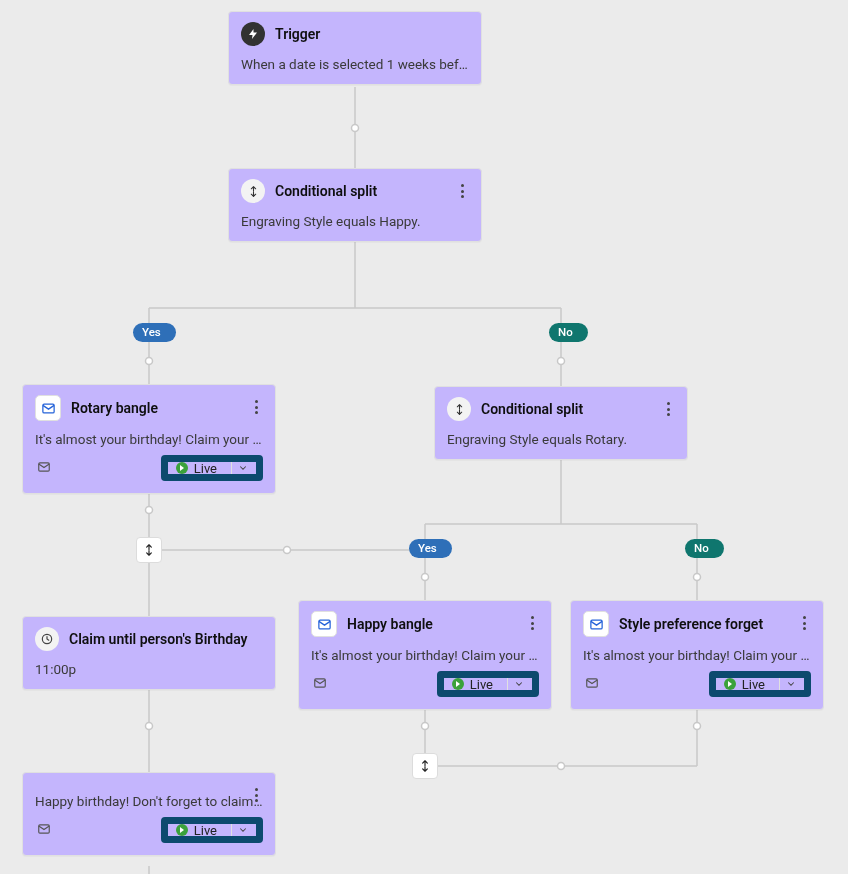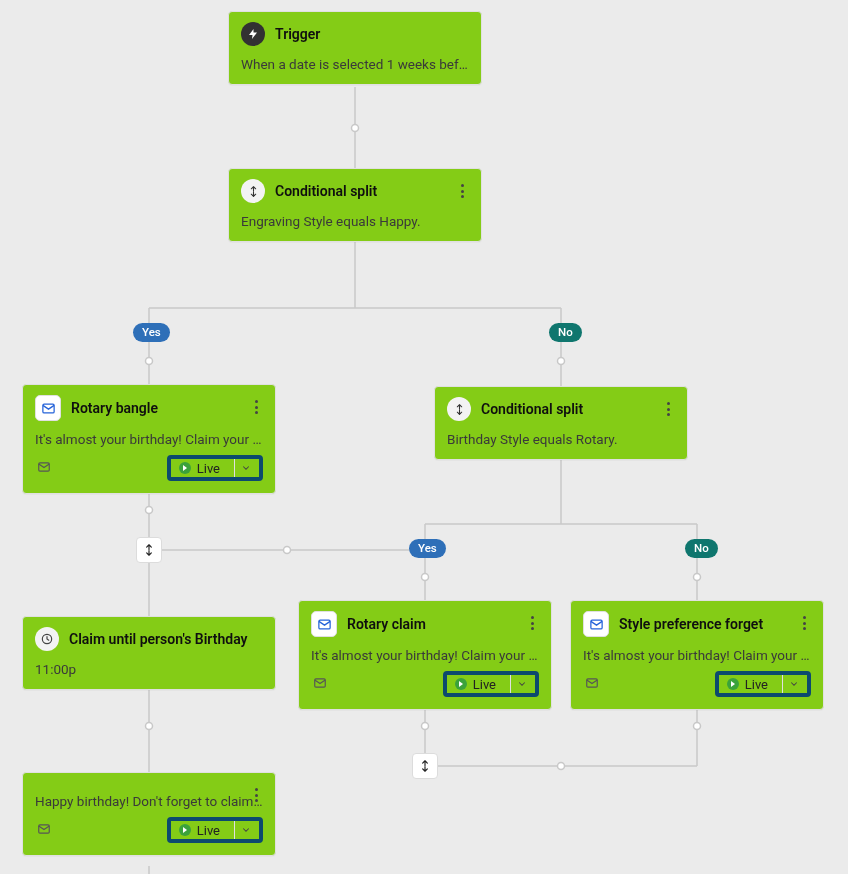--- a/index.html
+++ b/index.html
@@ -19,21 +19,21 @@
   svg.connectors {
     position: absolute;
     left: 0; top: 0;
     width: 848px;
     height: 874px;
     z-index: 0;
     pointer-events: none;
   }
   .card {
     position: absolute;
-    background: #84cc16;
+    background: #c4b5fd;
     border: 1px solid #e0e0e0;
     border-radius: 4px;
     box-shadow: 0 1px 1px rgba(0,0,0,0.03);
     padding: 10px 12px 12px 12px;
     z-index: 2;
   }
   .card-header {
     display: flex;
     align-items: center;
     gap: 10px;
@@ -95,21 +95,21 @@
   }
   .more-btn span {
     width: 3px;
     height: 3px;
     background: #444;
     border-radius: 50%;
   }
   .live-pill {
     display: flex;
     align-items: center;
-    border: 4px solid #0c4a6e;
+    border: 7px solid #0c4a6e;
     border-radius: 4px;
     height: 26px;
     overflow: hidden;
     cursor: pointer;
   }
   .live-pill .dot-wrap {
     display: flex;
     align-items: center;
     padding: 0 8px 0 8px;
     gap: 6px;
@@ -143,21 +143,21 @@
   }
   .mail-mini {
     width: 18px;
     height: 14px;
   }
   .branch-label {
     position: absolute;
     z-index: 3;
     font-size: 11.5px;
     color: #fff;
-    padding: 2px 9px 3px 9px;
+    padding: 2px 15px 3px 9px;
     border-radius: 10px;
     font-weight: 500;
   }
   .branch-label.yes { background: #2e6fb8; }
   .branch-label.no  { background: #0f766e; }
   .merge-diamond {
     position: absolute;
     width: 26px;
     height: 26px;
     background: #fff;
@@ -305,21 +305,21 @@
             <path d="M12 3 L8 7 M12 3 L16 7 M12 3 L12 11 M12 13 L12 21 M12 21 L8 17 M12 21 L16 17" stroke="#333" stroke-width="2" stroke-linecap="round" fill="none"></path>
           </svg>
       </div>
       <div class="card-title">Conditional split</div>
     </div>
     <div class="more-btn">
         <span></span>
         <span></span>
         <span></span>
       </div>
-    <div class="card-desc">Birthday Style equals Rotary.</div>
+    <div class="card-desc">Engraving Style equals Rotary.</div>
   </div>
 
   <div class="card" style="left:22px; top:616px; width:254px;">
     <div class="card-header">
       <div class="icon-circle light">
         <svg width="14" height="14" viewBox="0 0 24 24">
             <circle cx="12" cy="12" r="8" fill="none" stroke="#444" stroke-width="2"></circle>
             <path d="M12 8 V12 L15 14" fill="none" stroke="#444" stroke-width="2" stroke-linecap="round"></path>
           </svg>
       </div>
@@ -329,21 +329,21 @@
   </div>
 
   <div class="card" style="left:298px; top:600px; width:254px;">
     <div class="card-header">
       <div class="icon-round">
         <svg width="15" height="15" viewBox="0 0 24 24">
             <rect x="3" y="5" width="18" height="14" rx="2" fill="none" stroke="#2563d9" stroke-width="2"></rect>
             <path d="M3 7 L12 13 L21 7" fill="none" stroke="#2563d9" stroke-width="2"></path>
           </svg>
       </div>
-      <div class="card-title">Rotary claim</div>
+      <div class="card-title">Happy bangle</div>
     </div>
     <div class="more-btn">
         <span></span>
         <span></span>
         <span></span>
       </div>
     <div class="card-desc">It's almost your birthday! Claim your free …</div>
     <div class="card-footer">
       <div>
         <svg class="mail-mini" viewBox="0 0 24 24">

